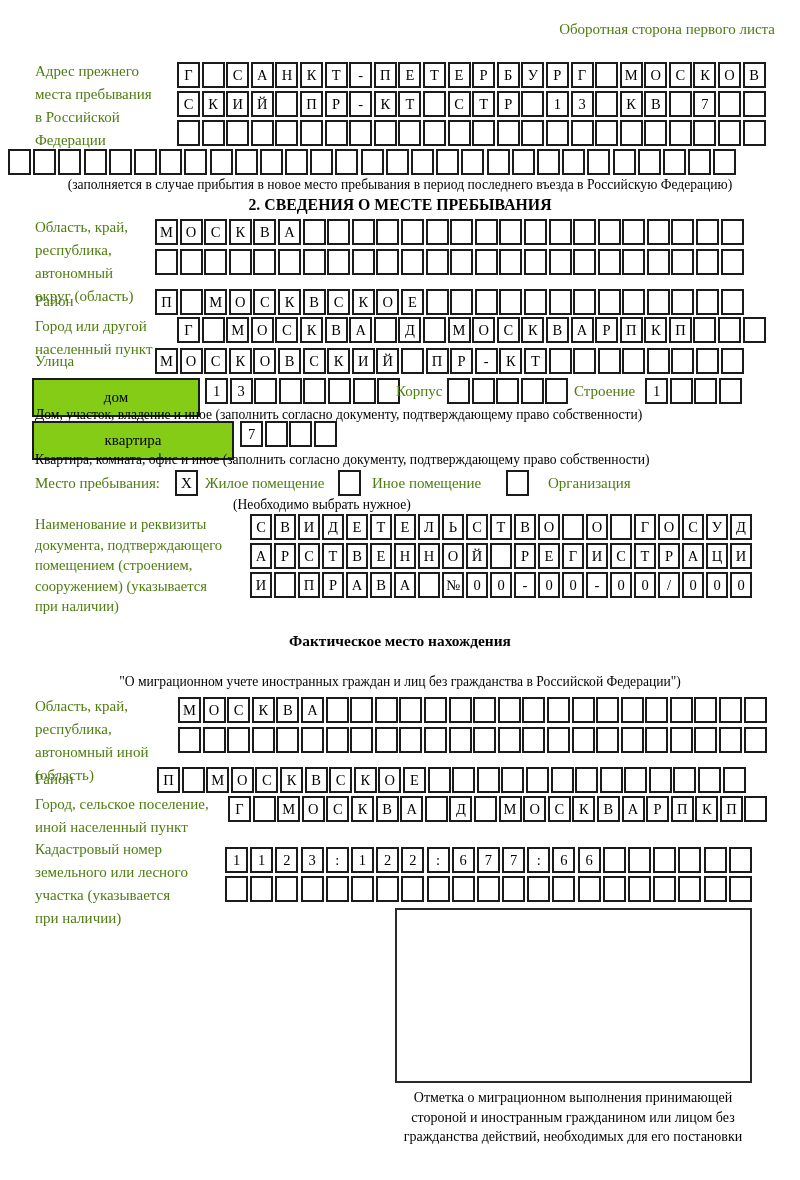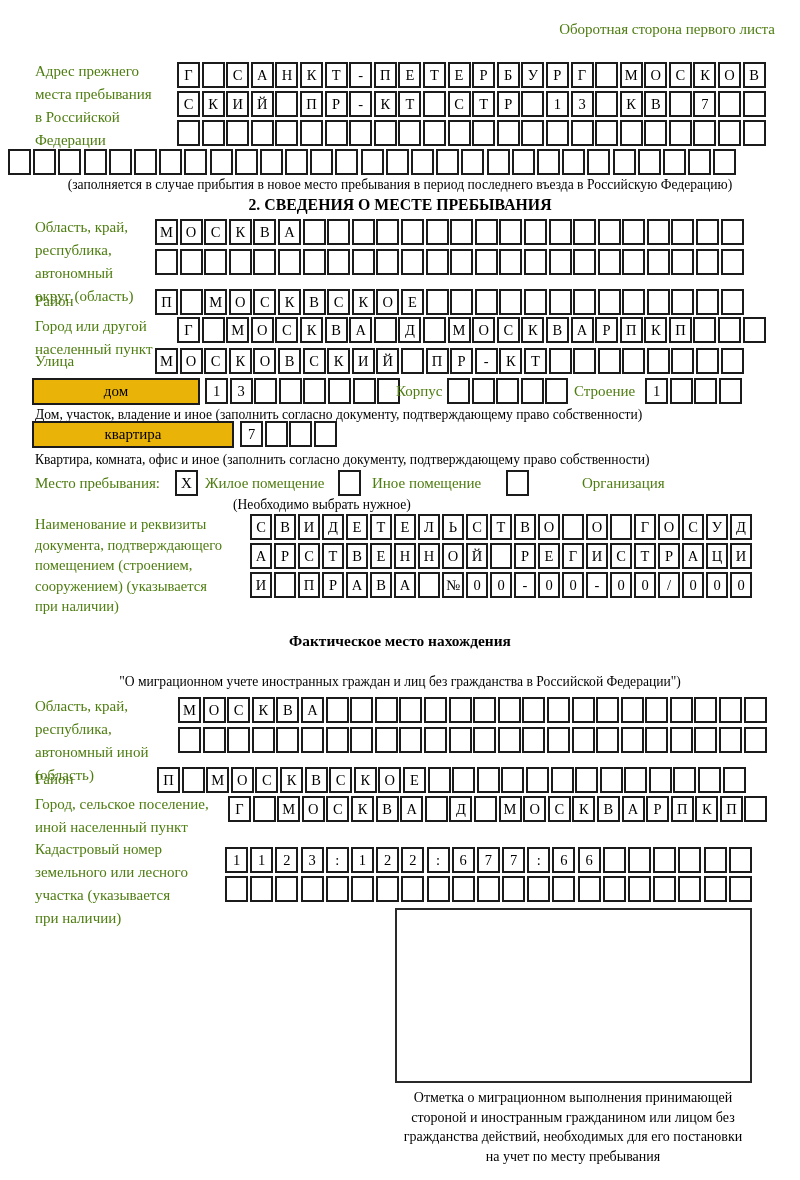--- a/index.html
+++ b/index.html
@@ -14,22 +14,22 @@
   .hdr{font-weight:bold;font-size:15.8px;}
   .cellrow{position:absolute;display:flex;}
   .cell{
     flex:none;width:23px;height:26px;box-sizing:border-box;border:2px solid #1b1b1b;
     margin-right:1.6px;display:flex;align-items:center;justify-content:center;
     font-size:14.5px;background:#fff;
   }
   .tight .cell{width:22px;margin-right:2px;}
   .wide .cell{margin-right:2.2px;}
   .bigbox{
-    position:absolute;box-sizing:border-box;border:2px solid #1b1b1b;height:27px;
-    display:flex;align-items:center;justify-content:center;font-size:15px;background:#eab308;
+    position:absolute;box-sizing:border-box;border:2px solid #1b1b1b;height:39px;
+    display:flex;align-items:center;justify-content:center;font-size:15px;background:#84cc16;
   }
   .cb{
     position:absolute;box-sizing:border-box;width:23px;height:26px;border:2px solid #1b1b1b;
     display:flex;align-items:center;justify-content:center;font-size:15px;background:#fff;
   }
   .stamp{position:absolute;box-sizing:border-box;border:2px solid #2a2a2a;background:#fff;}
   .cap{font-size:14px;line-height:19.5px;text-align:center;}
 </style>
 </head>
 <body>
@@ -339,21 +339,21 @@
       <span class="cell"></span>
     </div>
   <div class="abs note" style="left:35px;top:452px;">Квартира, комната, офис и иное (заполнить согласно документу, подтверждающему право собственности)</div>
 
   <div class="abs lbl" style="left:35px;top:472px;">Место пребывания:</div>
   <div class="cb" style="left:175px;top:470px;">X</div>
   <div class="abs lbl" style="left:205px;top:472px;">Жилое помещение</div>
   <div class="cb" style="left:338px;top:470px;"></div>
   <div class="abs lbl" style="left:372px;top:472px;">Иное помещение</div>
   <div class="cb" style="left:506px;top:470px;"></div>
-  <div class="abs lbl" style="left:548px;top:472px;margin-left:34px;">Организация</div>
+  <div class="abs lbl" style="left:548px;top:472px;">Организация</div>
   <div class="abs note" style="left:233px;top:497px;">(Необходимо выбрать нужное)</div>
 
   <div class="abs lbl" style="left:35px;top:514px;width:215px;line-height:20.5px;font-size:14.6px;">
       <div>Наименование и реквизиты</div>
       <div>документа, подтверждающего</div>
       <div>помещением (строением,</div>
       <div>сооружением) (указывается</div>
       <div>при наличии)</div>
     </div>
   <div class="cellrow tight" style="left:250px;top:514px;">
@@ -596,16 +596,15 @@
       <span class="cell"></span>
       <span class="cell"></span>
       <span class="cell"></span>
     </div>
 
   <div class="stamp" style="left:395px;top:908px;width:357px;height:175px;"></div>
   <div class="abs cap" style="left:353px;top:1088px;width:440px;">
       <div>Отметка о миграционном выполнения принимающей</div>
       <div>стороной и иностранным гражданином или лицом без</div>
       <div>гражданства действий, необходимых для его постановки</div>
-      <div>на учет по месту пребывания</div>
     </div>
 
 </div>
 
 </body></html>

